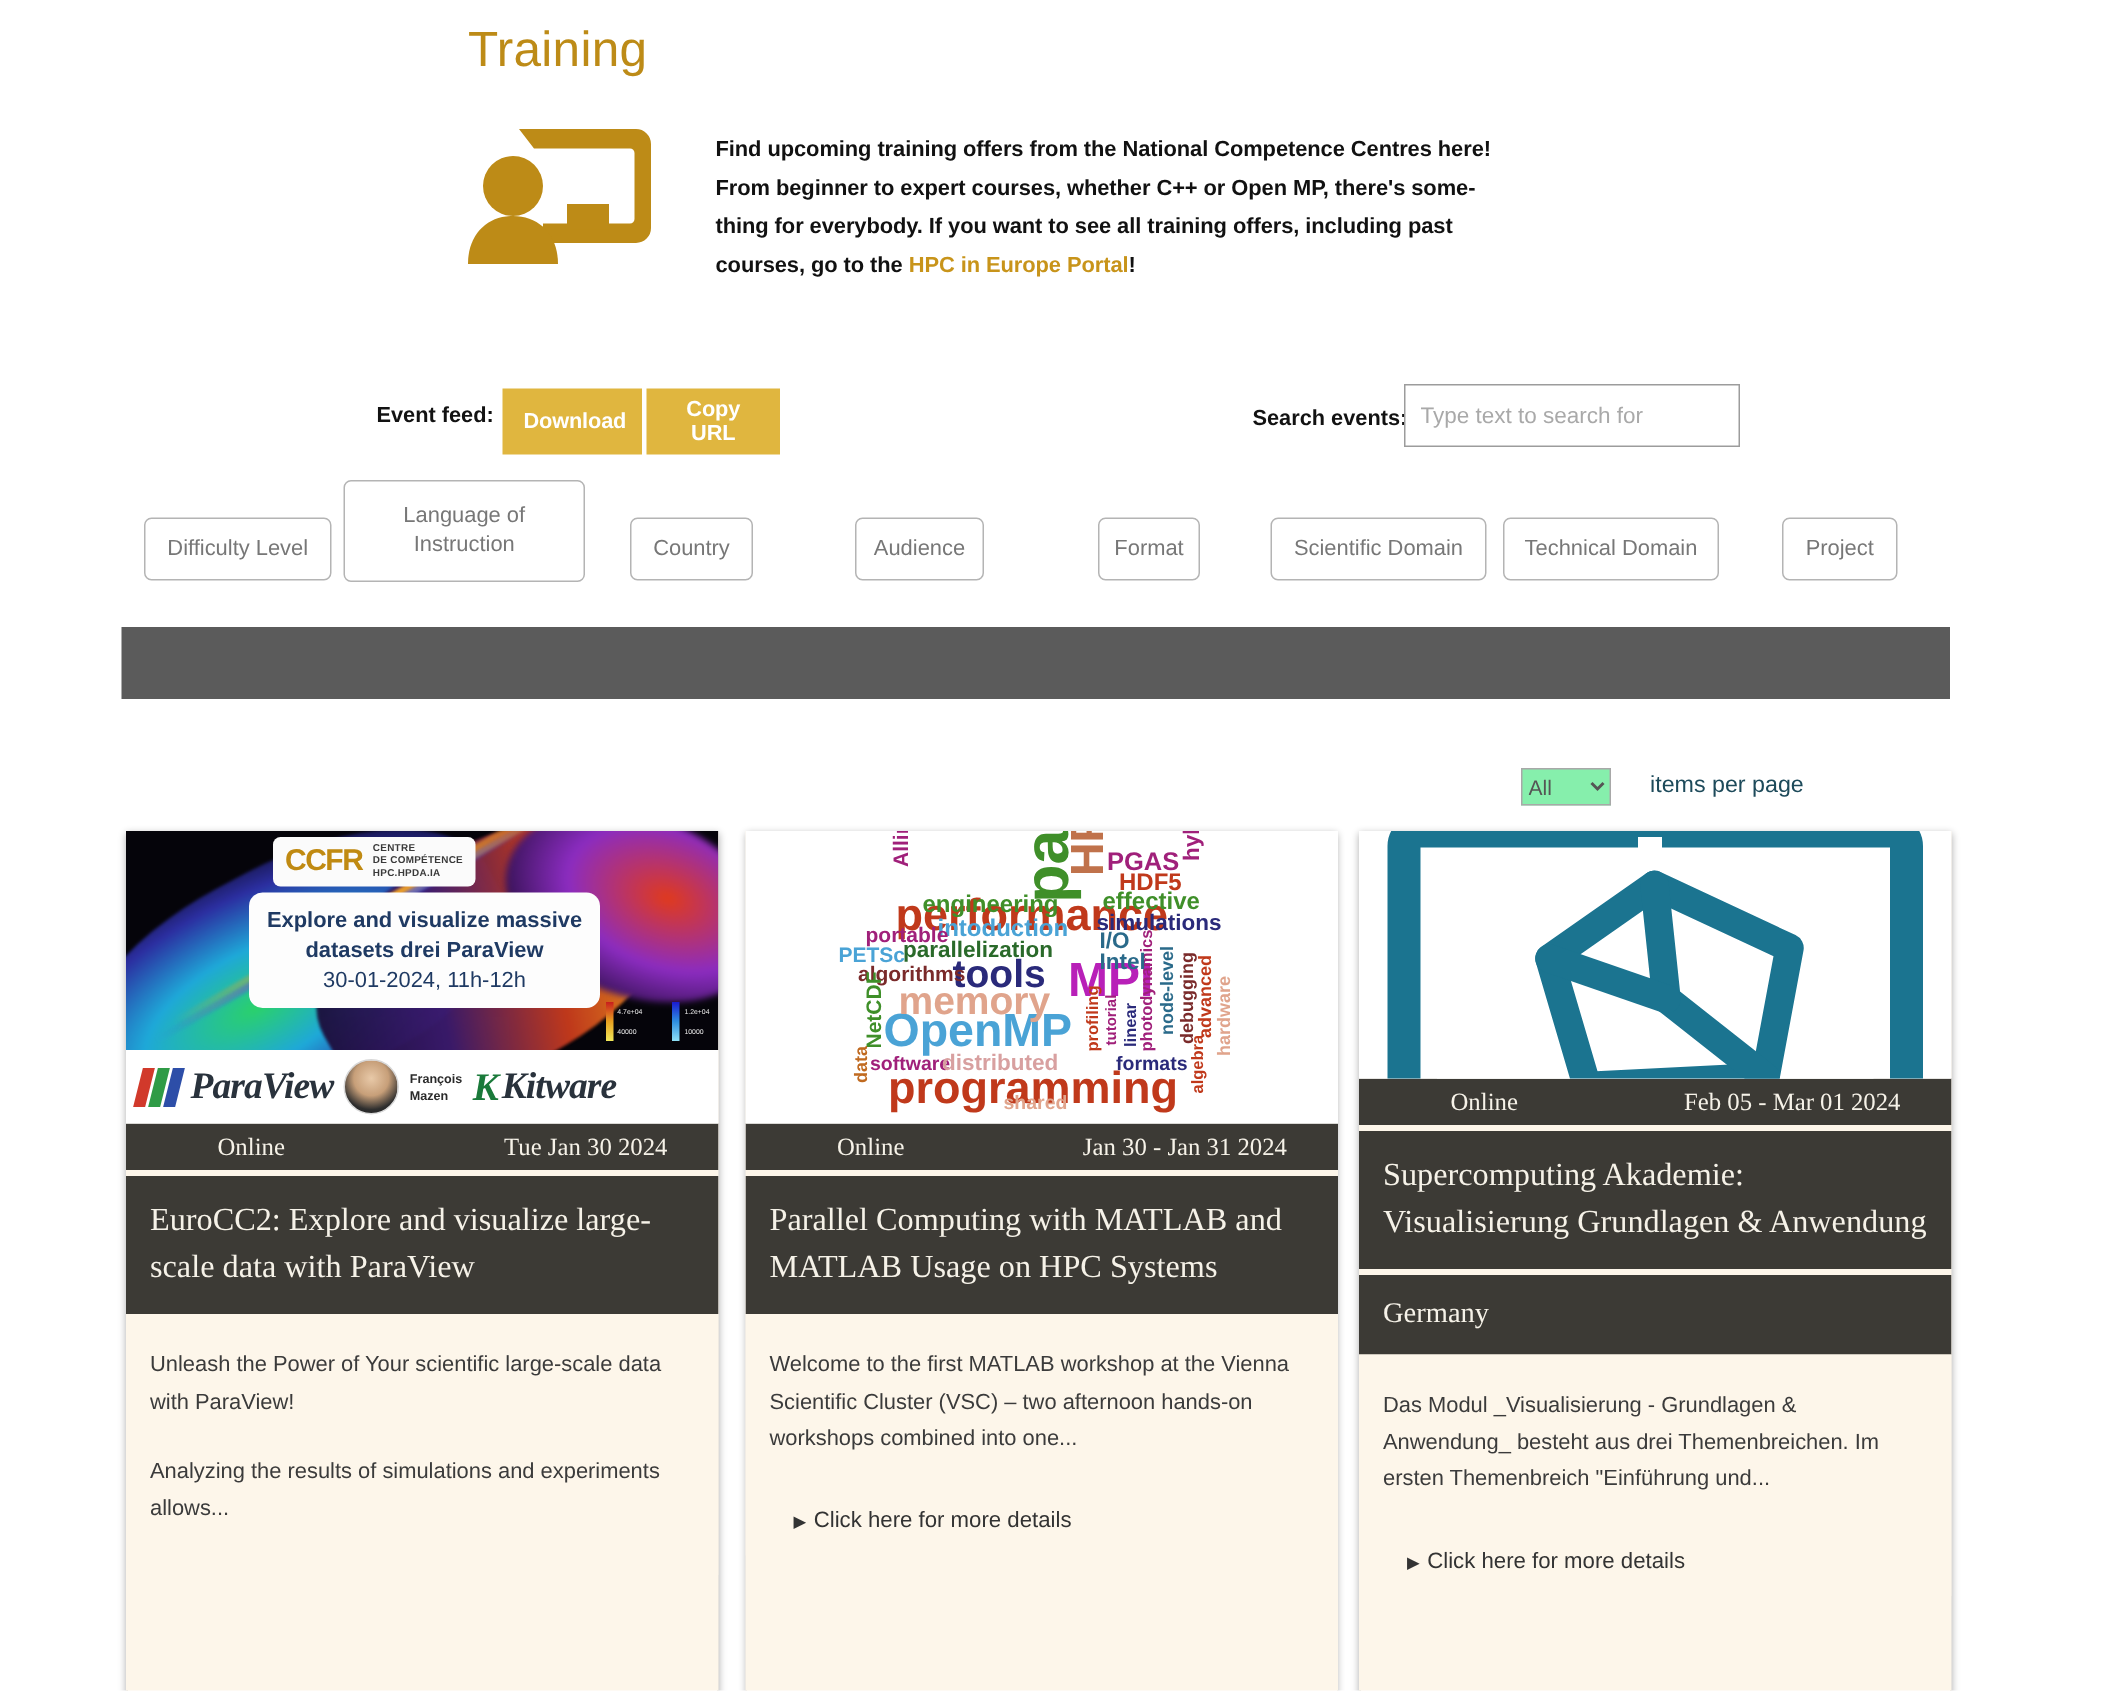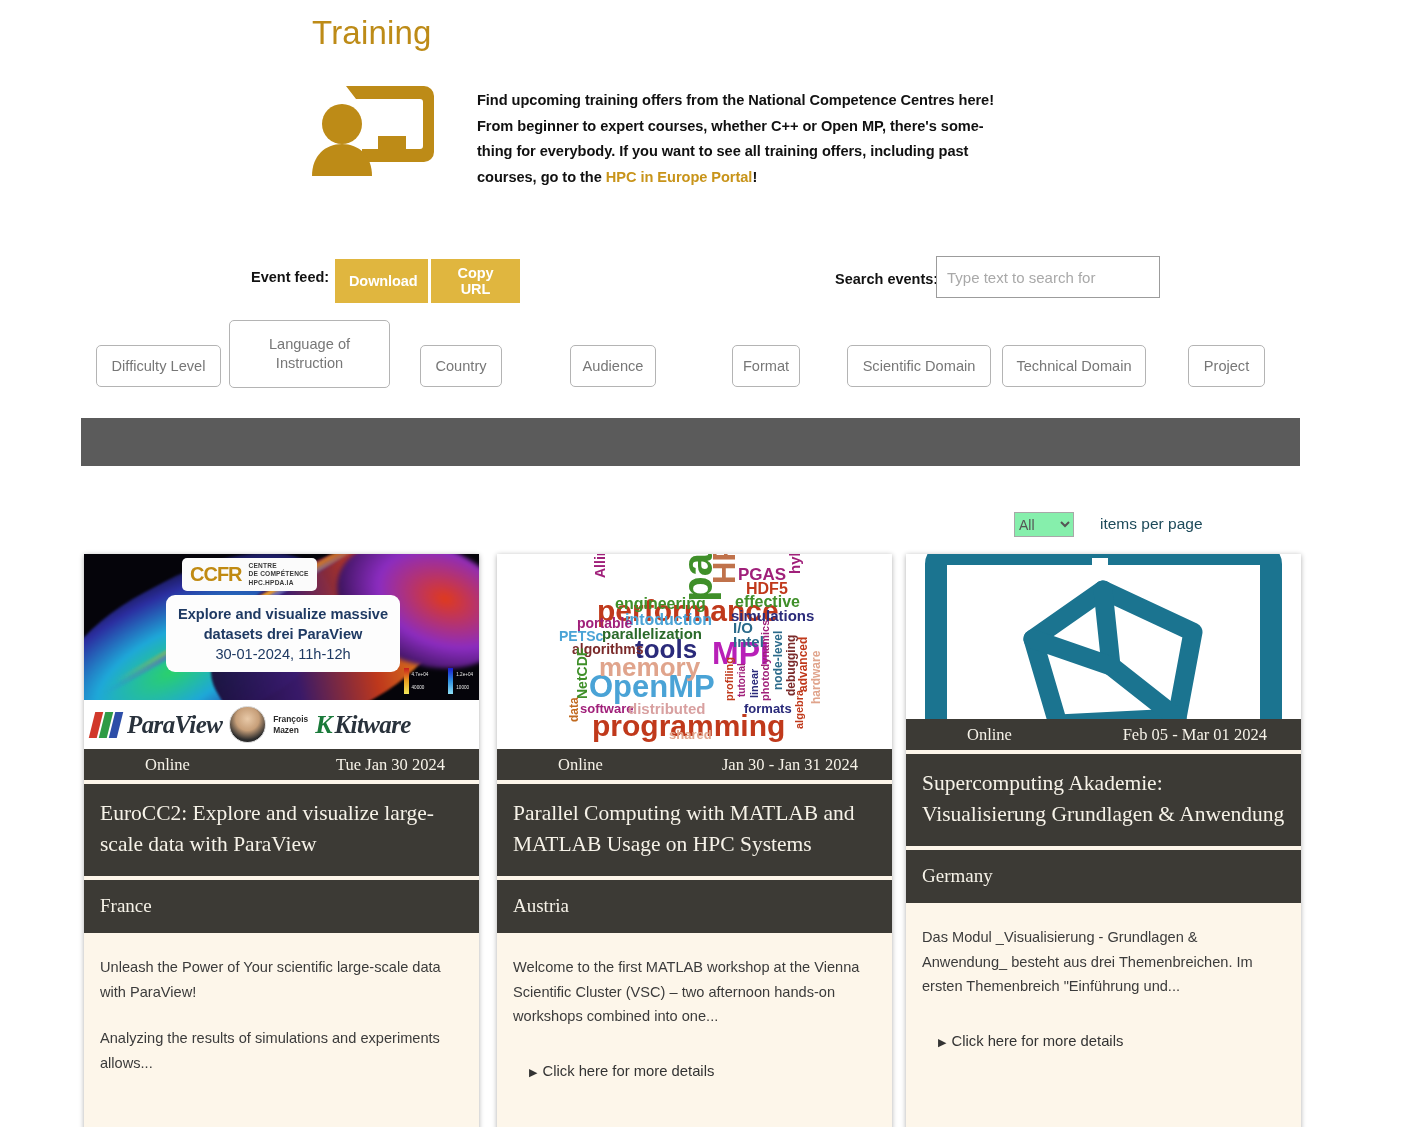--- a/index.html
+++ b/index.html
@@ -308,21 +308,20 @@
       <div class="kmark">K</div>
               <div class="ktext">Kitware</div>
     </div>
   </div>
         </div>
         <div class="card-meta">
           <span class="loc">Online</span>
           <span class="dt">Tue Jan 30 2024</span>
         </div>
         <div class="card-title">EuroCC2: Explore and visualize large-scale data with ParaView</div>
-        <div class="card-country">France</div>
         <div class="card-body">
           <p>Unleash the Power of Your scientific large-scale data with ParaView!</p>
           <p>Analyzing the results of simulations and experiments allows...</p>
         </div>
       </div>
       <div class="card" id="card-1">
         <div class="card-img">
           <div class="wc">
             <span style="left:100px;top:42px;font-size:30px;color:#c0391b;">performance</span>
             <span class="vert" style="left:180px;top:48px;font-size:42px;color:#3f8f29;">parallel</span>
@@ -361,21 +360,20 @@
             <span style="left:249px;top:27px;font-size:16px;color:#c0391b;">HDF5</span>
             <span style="left:241px;top:12px;font-size:17px;color:#a0207a;">PGAS</span>
             <span class="vert" style="left:96px;top:24px;font-size:14px;color:#a0207a;">Allinea</span>
           </div>
         </div>
         <div class="card-meta">
           <span class="loc">Online</span>
           <span class="dt">Jan 30 - Jan 31 2024</span>
         </div>
         <div class="card-title">Parallel Computing with MATLAB and MATLAB Usage on HPC Systems</div>
-        <div class="card-country">Austria</div>
         <div class="card-body">
           <p>Welcome to the first MATLAB workshop at the Vienna Scientific Cluster (VSC) – two afternoon hands-on workshops combined into one...</p>
           <div class="card-more"><span class="tri">▶</span><span>Click here for more details</span></div>
         </div>
       </div>
       <div class="card" id="card-2">
         <div class="card-img" style="height: 165px;">
   <div class="lap">
     <svg viewBox="0 0 395 195" width="395" height="195" aria-hidden="true">
       <rect x="30" y="0" width="335" height="210" rx="10" fill="none" stroke="#1b7490" stroke-width="22"></rect>

